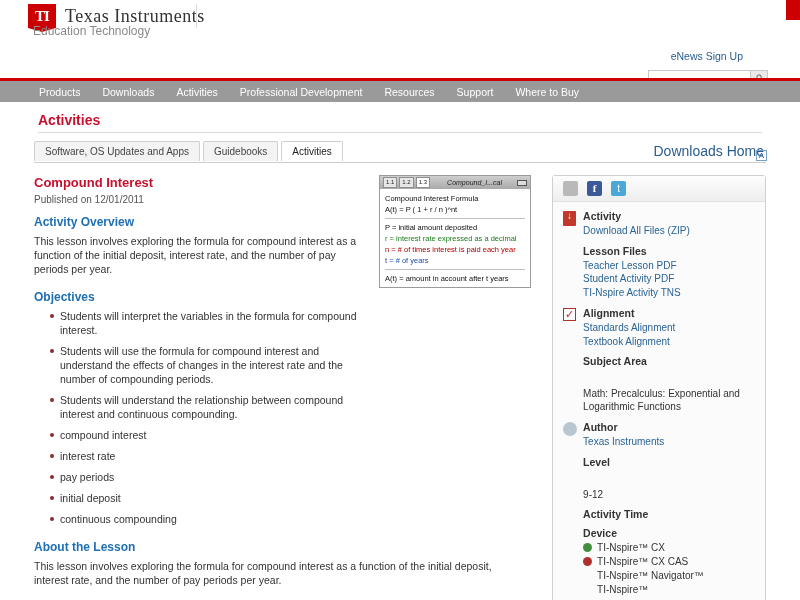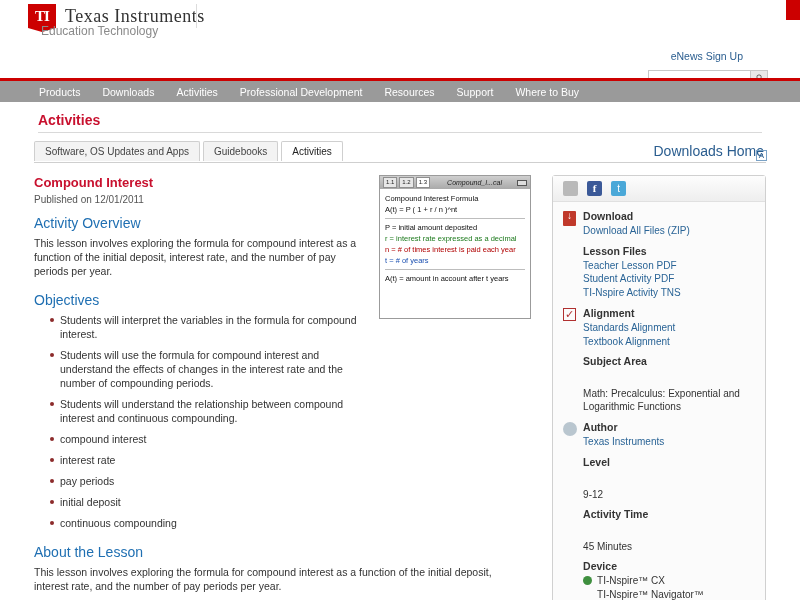--- a/index.html
+++ b/index.html
@@ -26,21 +26,21 @@
   .ti-mark:after{
     content:""; position:absolute; left:0; bottom:-4px; width:28px; height:4px;
     background:#cc0000; clip-path: polygon(0 0, 100% 0, 50% 100%);
   }
   .ti-word {
     margin-left: 9px; font-family: "Liberation Serif", serif; font-size: 18px;
     color: #333; letter-spacing: 0.5px; line-height: 24px;
   }
   .ti-tag {
     position: absolute; left: 33px; top: 24px; color: #8a8a8a;
-    font-size: 12px; font-family: "Liberation Sans", sans-serif; margin-left: 8px;
+    font-size: 12px; font-family: "Liberation Sans", sans-serif;
   }
   .bar-right { position: absolute; right: 0; top: 0; width: 14px; height: 20px; background: #cc0000; }
   .thin-divider { position: absolute; left: 196px; top: 4px; width: 1px; height: 24px; background: #dcdcdc; }
 
   .enews {
     position: absolute; right: 57px; top: 50px; color: #2a5d8f;
     font-size: 10.5px; text-decoration: none;
   }
   .search-box {
     position: absolute; right: 32px; top: 70px; width: 120px; height: 17px;
@@ -92,36 +92,36 @@
     border: 1px solid #7aa2c6; color: #2a5d8f; font-size: 8px; text-align: center; line-height: 10px;
   }
 
   
   .content { position: relative; margin: 12px 34px 0 34px; display: flex; }
   .left-col { width: 335px; }
   .mid-col { width: 170px; }
   .right-col { width: 215px; margin-left: 14px; }
 
   h2.sec { color: #c8102e; font-size: 13px; margin: 0 0 4px 0; font-weight: bold; }
-  h3.sec { color: #1f6fb2; font-size: 14px; margin: 14px 0 5px 0; font-weight: normal; }
+  h3.sec { color: #1f6fb2; font-size: 12px; margin: 14px 0 5px 0; font-weight: bold; }
   .pub { font-size: 10px; color: #555; margin: 0 0 10px 0; }
   p.body { font-size: 10.5px; line-height: 14px; margin: 0 0 6px 0; color: #333; }
   ul.bul { margin: 2px 0 0 0; padding: 0 0 0 16px; }
   ul.bul li {
     font-size: 10.5px; line-height: 14px; color: #333; margin-bottom: 7px;
     list-style: none; position: relative; padding-left: 10px;
   }
   ul.bul li:before {
     content: ""; position: absolute; left: 0; top: 5px; width: 4px; height: 4px;
     background: #8c2b2b; border-radius: 50%;
   }
 
   
   .calc {
-    width: 152px; height: 144px; border: 1px solid #9b9b9b; background: #fff;
+    width: 152px; height: 113px; border: 1px solid #9b9b9b; background: #fff;
     position: absolute; left: 345px; top: 0;
   }
   .calc-title {
     height: 13px; background: linear-gradient(#cfcfcf,#a9a9a9);
     display: flex; align-items: center; font-size: 7px; color: #222; padding: 0 3px;
   }
   .calc-tab {
     background: #e7e7e7; border: 1px solid #8f8f8f; font-size: 6px; padding: 0 2px;
     margin-right: 2px; line-height: 9px;
   }
@@ -270,21 +270,21 @@
           <span class="soc fb">f</span>
           <span class="soc tw">t</span>
         </div>
         <div class="rp-body">
 
           <div class="rp-row">
             <div class="rp-ico">
               <div class="dl-ico"></div>
             </div>
             <div class="rp-main">
-              <div class="rp-h">Download</div>
+              <div class="rp-h">Activity</div>
               <a class="rp-link" href="#">Download All Files (ZIP)</a>
 
               <div class="rp-h tight">Lesson Files</div>
               <a class="rp-link" href="#">Teacher Lesson PDF</a>
               <a class="rp-link" href="#">Student Activity PDF</a>
               <a class="rp-link" href="#">TI-Nspire Activity TNS</a>
             </div>
           </div>
 
           <div class="rp-row" style="margin-top:8px">
@@ -306,25 +306,27 @@
               <div class="auth-ico"></div>
             </div>
             <div class="rp-main">
               <div class="rp-h">Author</div>
               <a class="rp-link" href="#">Texas Instruments</a>
 
               <div class="rp-h tight">Level</div>
               <div class="rp-txt">9-12</div>
 
               <div class="rp-h tight">Activity Time</div>
-              <div class="rp-txt">45 Minutes</div>
 
               <div class="rp-h tight">Device</div>
               <div class="dev-row">
                 <span class="dev-dot" style="background:#3f8f3f"></span><span>TI-Nspire™ CX</span>
+              </div>
+              <div class="dev-row">
+                <span class="dev-dot" style="background:#b03030"></span><span>TI-Nspire™ CX CAS</span>
               </div>
               <div class="dev-row">
                 <span class="dev-dot" style="background:transparent"></span><span>TI-Nspire™ Navigator™</span>
               </div>
               <div class="dev-row">
                 <span class="dev-dot" style="background:transparent"></span><span>TI-Nspire™</span>
               </div>
             </div>
           </div>
 

